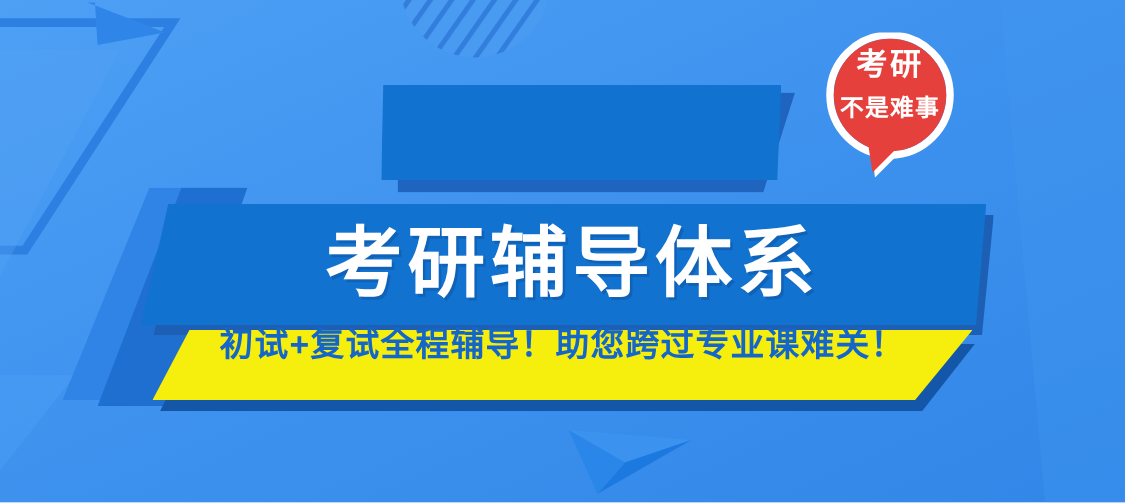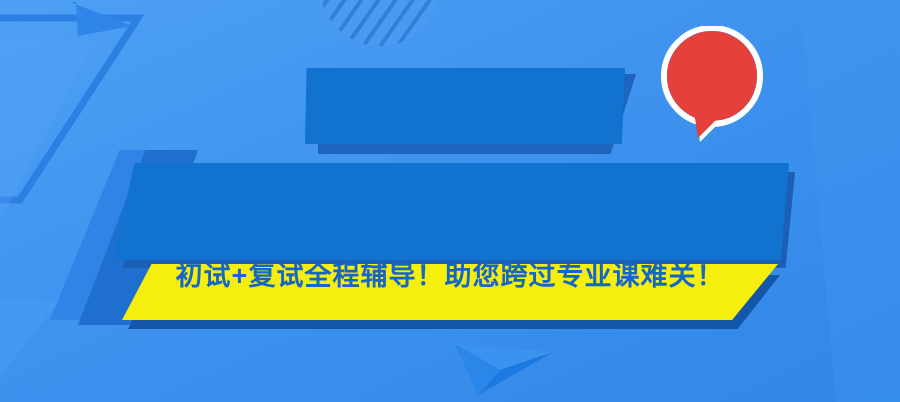--- a/index.html
+++ b/index.html
@@ -225,29 +225,34 @@
   </svg>
 
   <div class="plate-top-shadow"></div>
   <div class="plate-top"></div>
 
   <div class="sliver-a"></div>
   <div class="sliver-b"></div>
 
   <div class="plate-main-shadow"></div>
   <div class="plate-main"></div>
+  <div class="headline">考研辅导体系</div>
 
   <div class="plate-sub-shadow"></div>
   <div class="plate-sub"></div>
   <div class="subhead">初试+复试全程辅导！助您跨过专业课难关！</div>
 
   <div class="badge">
     <svg viewBox="0 0 104 120">
       <g>
         <path d="M 36 84 L 40 116 L 62 94 Z" fill="#ffffff"></path>
         <circle cx="52" cy="50" r="48" fill="none" stroke="#ffffff" stroke-width="6"></circle>
         <path d="M 34 86 L 38 112 L 58 92 Z" fill="#e5403c"></path>
         <circle cx="52" cy="50" r="45" fill="#e5403c"></circle>
       </g>
     </svg>
+    <div class="badge-text">
+      <span class="badge-line1">考研</span>
+      <span class="badge-line2">不是难事</span>
+    </div>
   </div>
 
 </div>
 
 </body></html>

